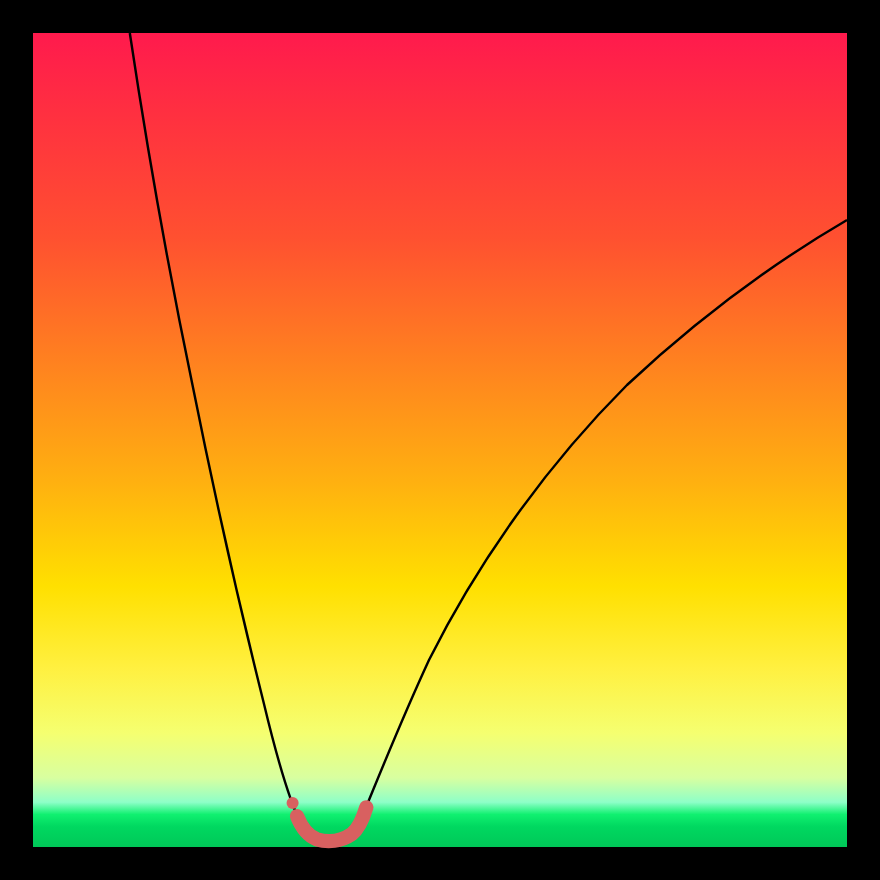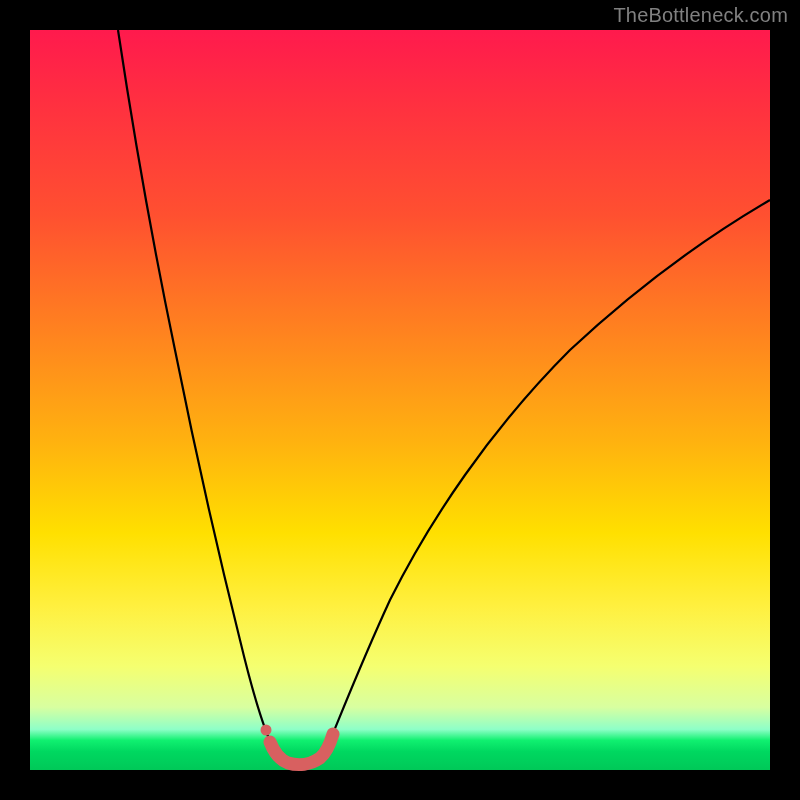--- a/index.html
+++ b/index.html
@@ -58,21 +58,20 @@
     width: 740px;
     height: 740px;
     overflow: visible;
   }
 </style>
 </head>
 <body>
 
 <div class="frame">
 
-  <div class="watermark">TheBottleneck.com</div>
 
   <div class="plot">
     <svg class="curves" viewBox="0 0 740 740">
 
       <path d="M 88 0
                C 100 80, 120 200, 145 320
                C 165 420, 190 530, 210 610
                C 222 660, 234 700, 244 720" fill="none" stroke="#000" stroke-width="2.2"></path>
 
       <path d="M 296 720

